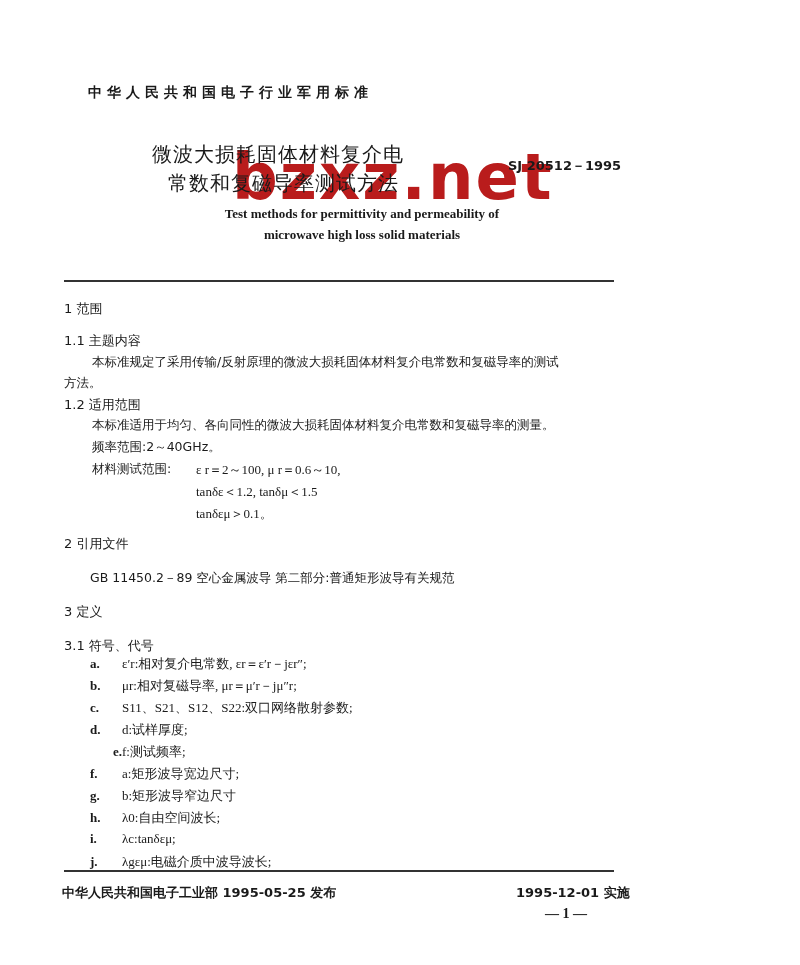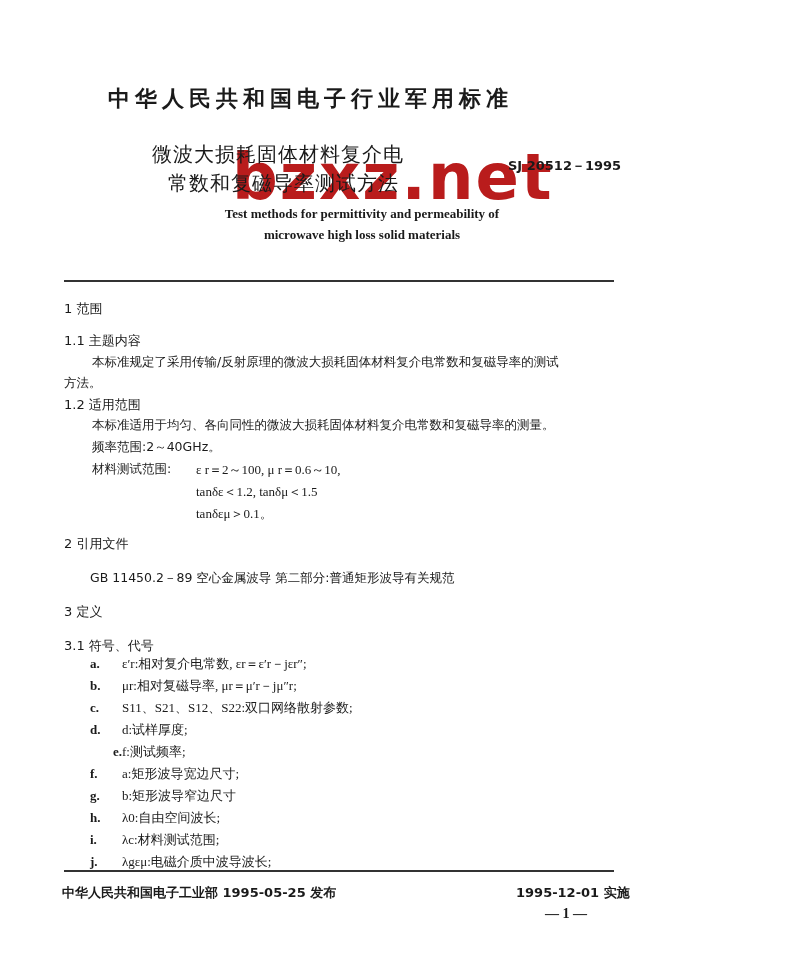--- a/index.html
+++ b/index.html
@@ -1,19 +1,19 @@
 <!DOCTYPE html>
 <html><head>
 <meta charset="utf-8">
 <style>
   html,body{margin:0;padding:0;background:#fff;}
   body{width:800px;height:965px;position:relative;overflow:hidden;color:#1a1a1a;
        font-family:"DejaVu Serif","Liberation Serif",serif;}
   .abs{position:absolute;white-space:nowrap;}
-  .hdr{left:108px;top:84px;font-family:"DejaVu Sans","Liberation Sans",sans-serif;font-weight:bold;font-size:22px;letter-spacing:5px;}
+  .hdr{left:88px;top:84px;font-family:"DejaVu Sans","Liberation Sans",sans-serif;font-weight:bold;font-size:14px;letter-spacing:5px;}
   .title{left:152px;font-family:"DejaVu Sans","Liberation Sans",sans-serif;font-size:20px;letter-spacing:1px;}
   .t1{top:141px;}
   .t2{top:170px;left:168px;}
   .code{left:508px;top:157px;font-family:"DejaVu Sans","Liberation Sans",sans-serif;font-size:13px;font-weight:bold;}
   .en{font-family:"Liberation Serif","DejaVu Serif",serif;font-weight:bold;font-size:13px;text-align:center;width:460px;}
   .en1{left:132px;top:206px;}
   .en2{left:132px;top:227px;}
   .rule{left:64px;width:550px;height:2px;background:#333;}
   .r1{top:280px;}
   .r2{top:870px;}
@@ -59,20 +59,20 @@
 <div class="abs sec" style="left:64px;top:637px;">3.1  符号、代号</div>
 
 <div class="abs body" style="left:90px;top:655px;"><span class="lbl">a.</span><span class="math">ε′r:相对复介电常数, εr＝ε′r－jεr″;</span></div>
 <div class="abs body" style="left:90px;top:677px;"><span class="lbl">b.</span><span class="math">μr:相对复磁导率, μr＝μ′r－jμ″r;</span></div>
 <div class="abs body" style="left:90px;top:699px;"><span class="lbl">c.</span><span class="math">S11、S21、S12、S22:双口网络散射参数;</span></div>
 <div class="abs body" style="left:90px;top:721px;"><span class="lbl">d.</span><span class="math">d:试样厚度;</span></div>
 <div class="abs body" style="left:90px;top:743px;text-align:right;"><span class="lbl">e.</span><span class="math">f:测试频率;</span></div>
 <div class="abs body" style="left:90px;top:765px;"><span class="lbl">f.</span><span class="math">a:矩形波导宽边尺寸;</span></div>
 <div class="abs body" style="left:90px;top:787px;"><span class="lbl">g.</span><span class="math">b:矩形波导窄边尺寸</span></div>
 <div class="abs body" style="left:90px;top:809px;"><span class="lbl">h.</span><span class="math">λ0:自由空间波长;</span></div>
-<div class="abs body" style="left:90px;top:831px;"><span class="lbl">i.</span><span class="math">λc:材料测试范围;</span></div>
+<div class="abs body" style="left:90px;top:831px;"><span class="lbl">i.</span><span class="math">λc:tanδεμ;</span></div>
 <div class="abs body" style="left:90px;top:853px;"><span class="lbl">j.</span><span class="math">λgεμ:电磁介质中波导波长;</span></div>
 
 <div class="abs rule r2"></div>
 
 <div class="abs foot" style="left:62px;top:884px;">中华人民共和国电子工业部 1995-05-25 发布</div>
 <div class="abs foot" style="left:516px;top:884px;">1995-12-01 实施</div>
 <div class="abs math" style="left:545px;top:906px;font-size:14px;font-weight:bold;">— 1 —</div>
 
 </body></html>

